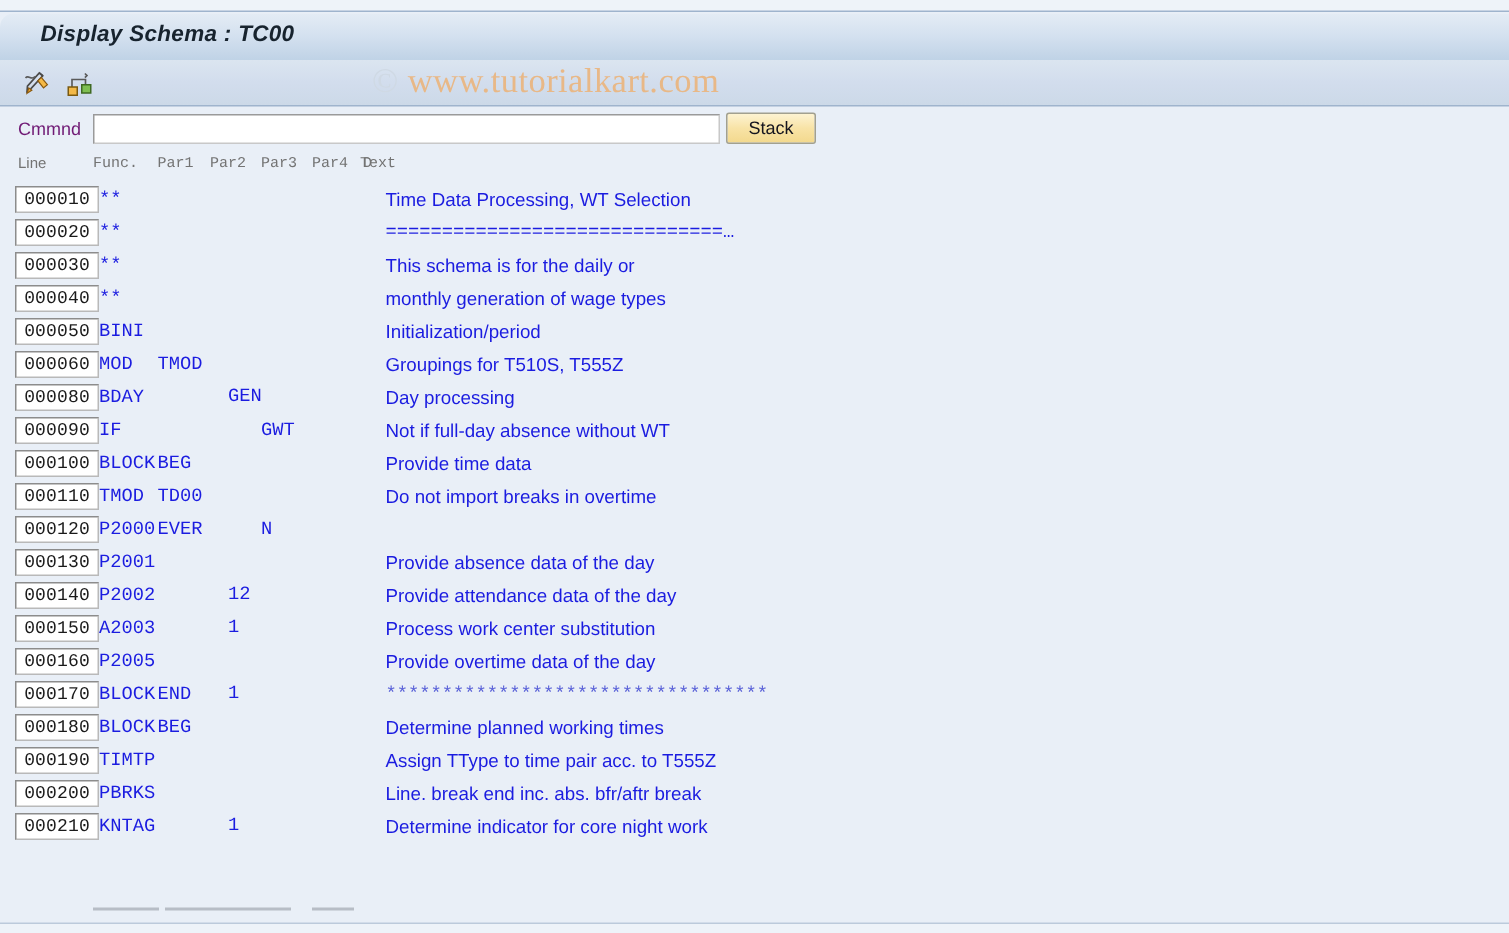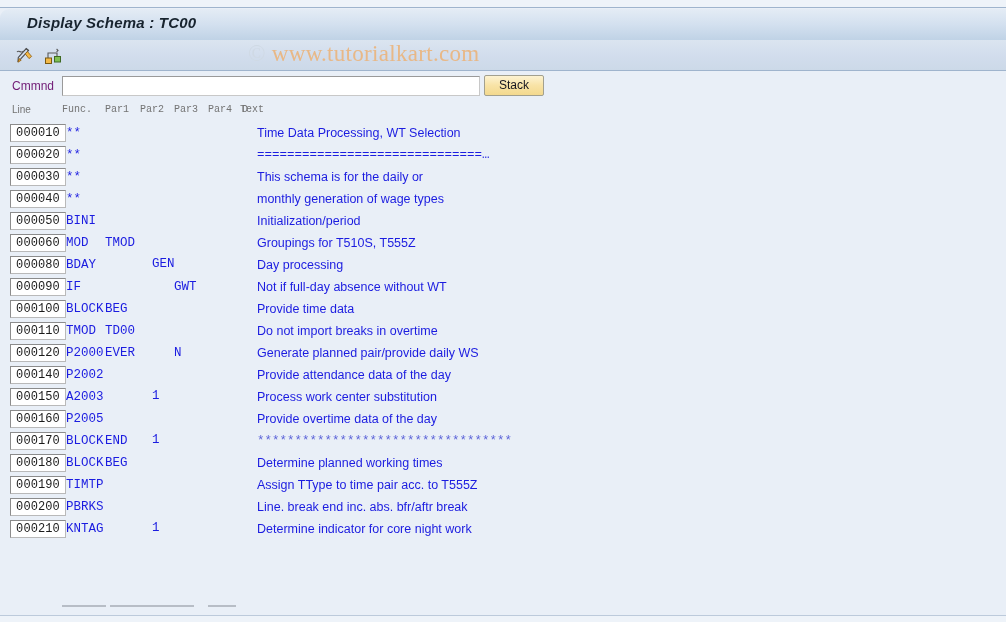--- a/index.html
+++ b/index.html
@@ -311,21 +311,26 @@
         <input class="lineno" type="text" value="000110" style="">
         <span class="cell c-func">TMOD</span>
         <span class="cell c-p1">TD00</span>
         <span class="cell c-text">Do not import breaks in overtime</span>
       </div>
       <div class="row">
         <input class="lineno" type="text" value="000120" style="">
         <span class="cell c-func">P2000</span>
         <span class="cell c-p1">EVER</span>
         <span class="cell c-p3">N</span>
-        <span class="cell c-text">Generate planned pair/provide daily WS</span>
+      </div>
+      <div class="row">
+        <input class="lineno" type="text" value="000130" style="">
+        <span class="cell c-func">P2001</span>
+        <span class="cell c-p2">12</span>
+        <span class="cell c-text">Provide absence data of the day</span>
       </div>
       <div class="row">
         <input class="lineno" type="text" value="000140" style="">
         <span class="cell c-func">P2002</span>
         <span class="cell c-p2">1</span>
         <span class="cell c-text">Provide attendance data of the day</span>
       </div>
       <div class="row">
         <input class="lineno" type="text" value="000150" style="">
         <span class="cell c-func">A2003</span>

